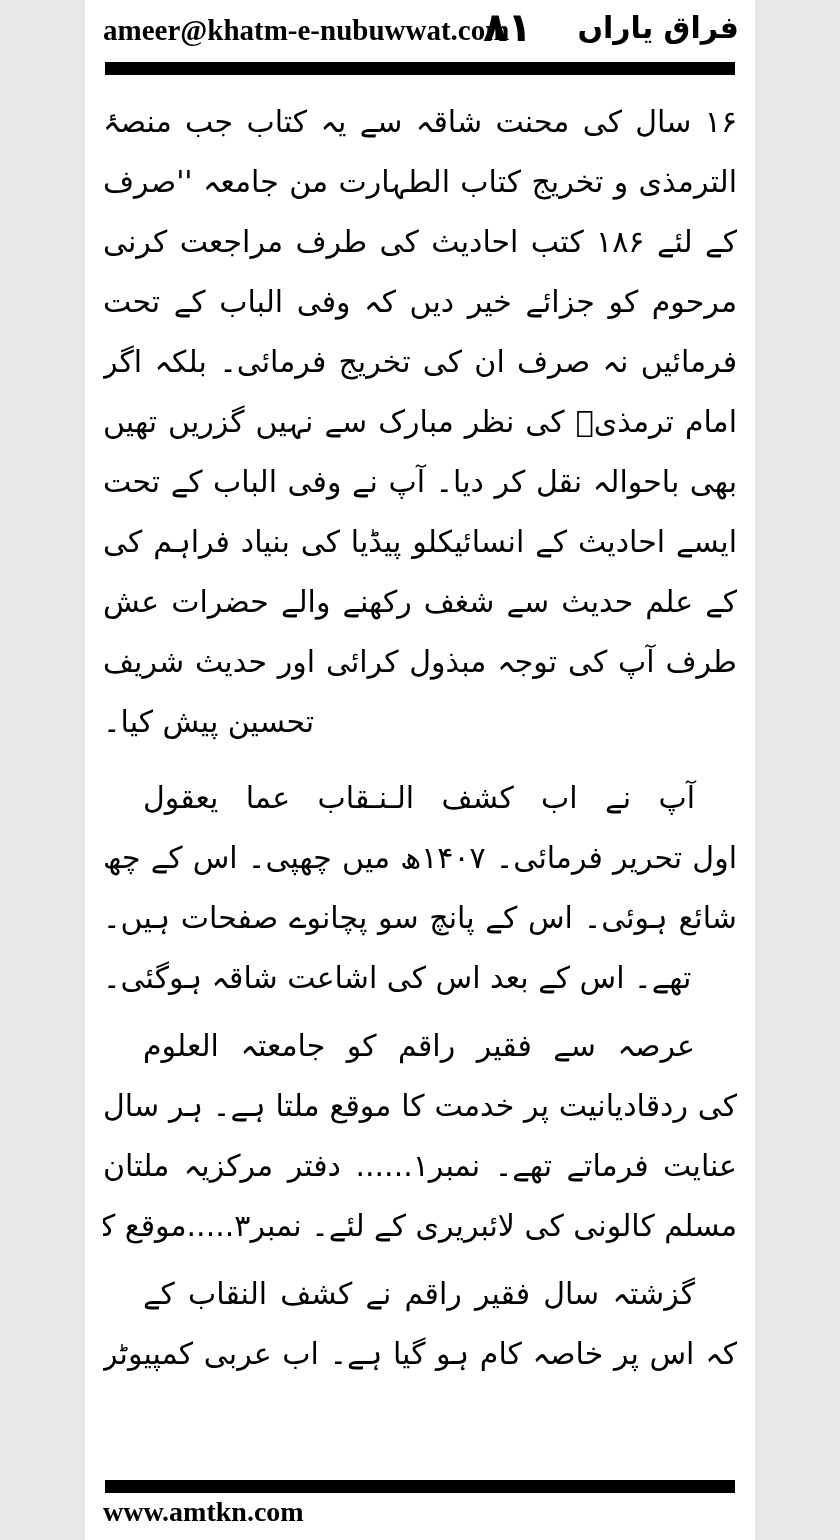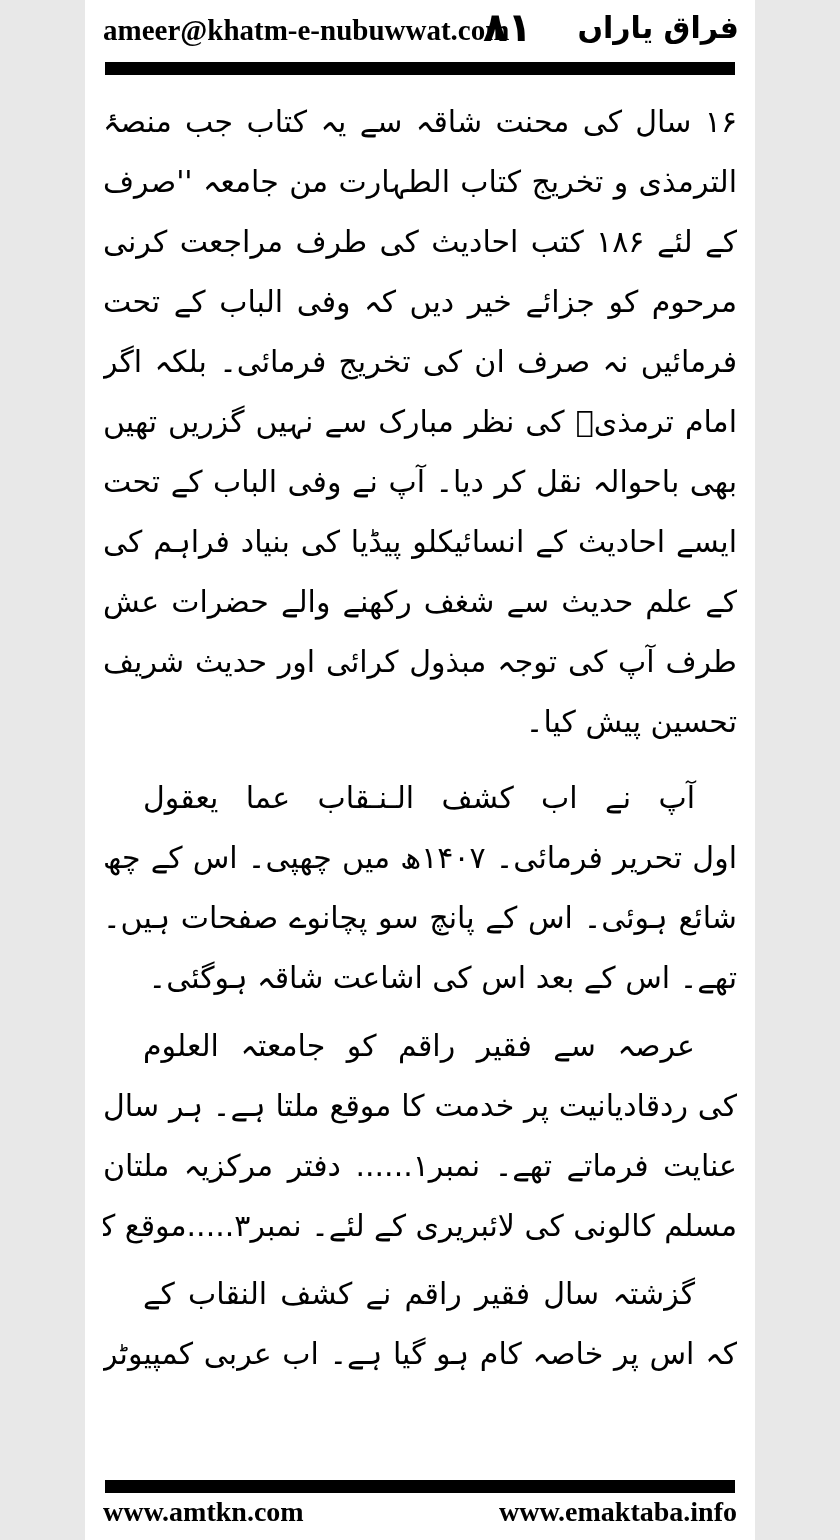--- a/index.html
+++ b/index.html
@@ -67,21 +67,21 @@
     line-height: 60px;
     white-space: nowrap;
     overflow: hidden;
   }
   .text-line.full {
     white-space: normal;
     text-align: justify;
     text-align-last: justify;
   }
   .text-line.end {
-    text-align: right;
+    text-align: left;
   }
   .text-line.indent { padding-right: 42px; margin-left: 40px; }
   .text-line.gap-lg { margin-top: 16px; }
   .text-line.gap-sm { margin-top: 8px; }
   
   .footer {
     position: absolute;
     left: 18px; right: 18px; top: 1496px;
     display: flex;
     justify-content: space-between;
@@ -127,16 +127,15 @@
     <div class="text-line full">عنایت فرماتے تھے۔ نمبر۱...... دفتر مرکزیہ ملتان کی لائبریری کے لئے۔ نمبر۲...... چناب نگر</div>
     <div class="text-line end">مسلم کالونی کی لائبریری کے لئے۔ نمبر۳.....موقع کے لئے۔</div>
     <div class="text-line full indent gap-sm">گزشتہ سال فقیر راقم نے کشف النقاب کے بارہ میں معلوم کیا تو آپ نے فرمایا</div>
     <div class="text-line full">کہ اس پر خاصہ کام ہو گیا ہے۔ اب عربی کمپیوٹر اپنا لے کر اس کی کمپوزنگ کرانی ہے۔ باہر سے</div>
   </div>
 
   <div class="rule rule-bottom"></div>
 
   <div class="footer">
     <span>www.amtkn.com</span>
-    <span>www.emaktaba.info</span>
   </div>
 
 </div>
 
 </body></html>

